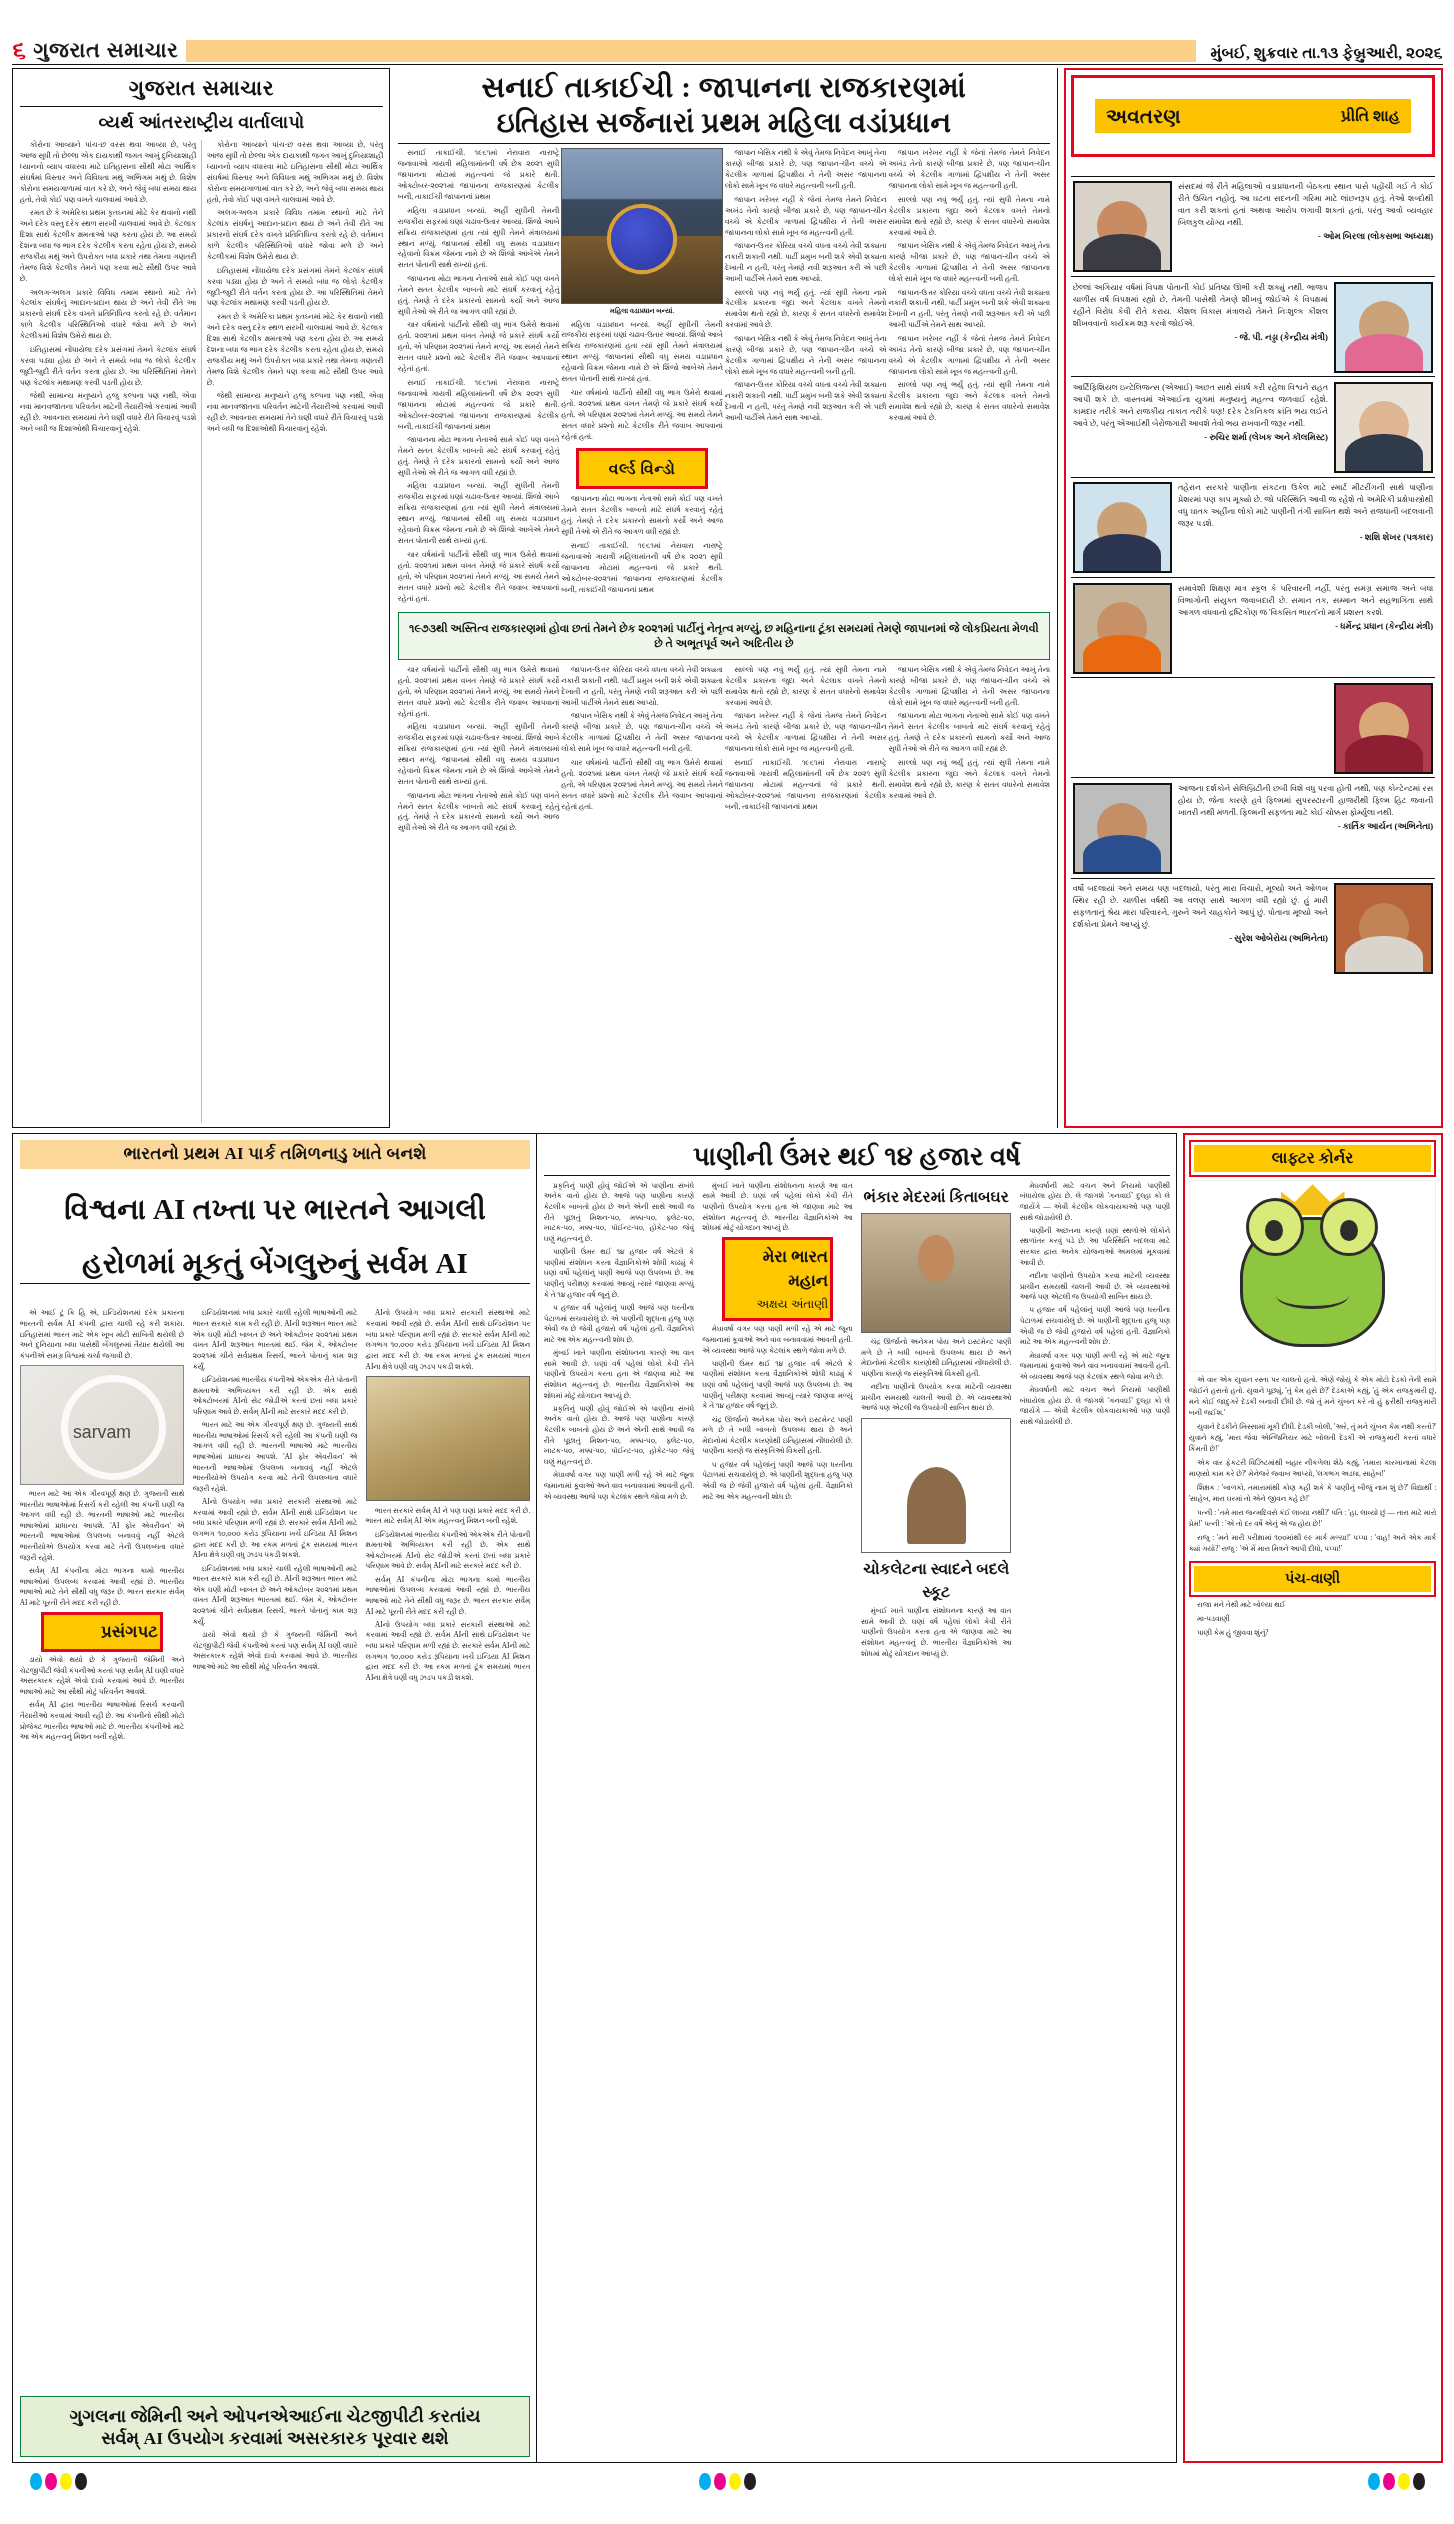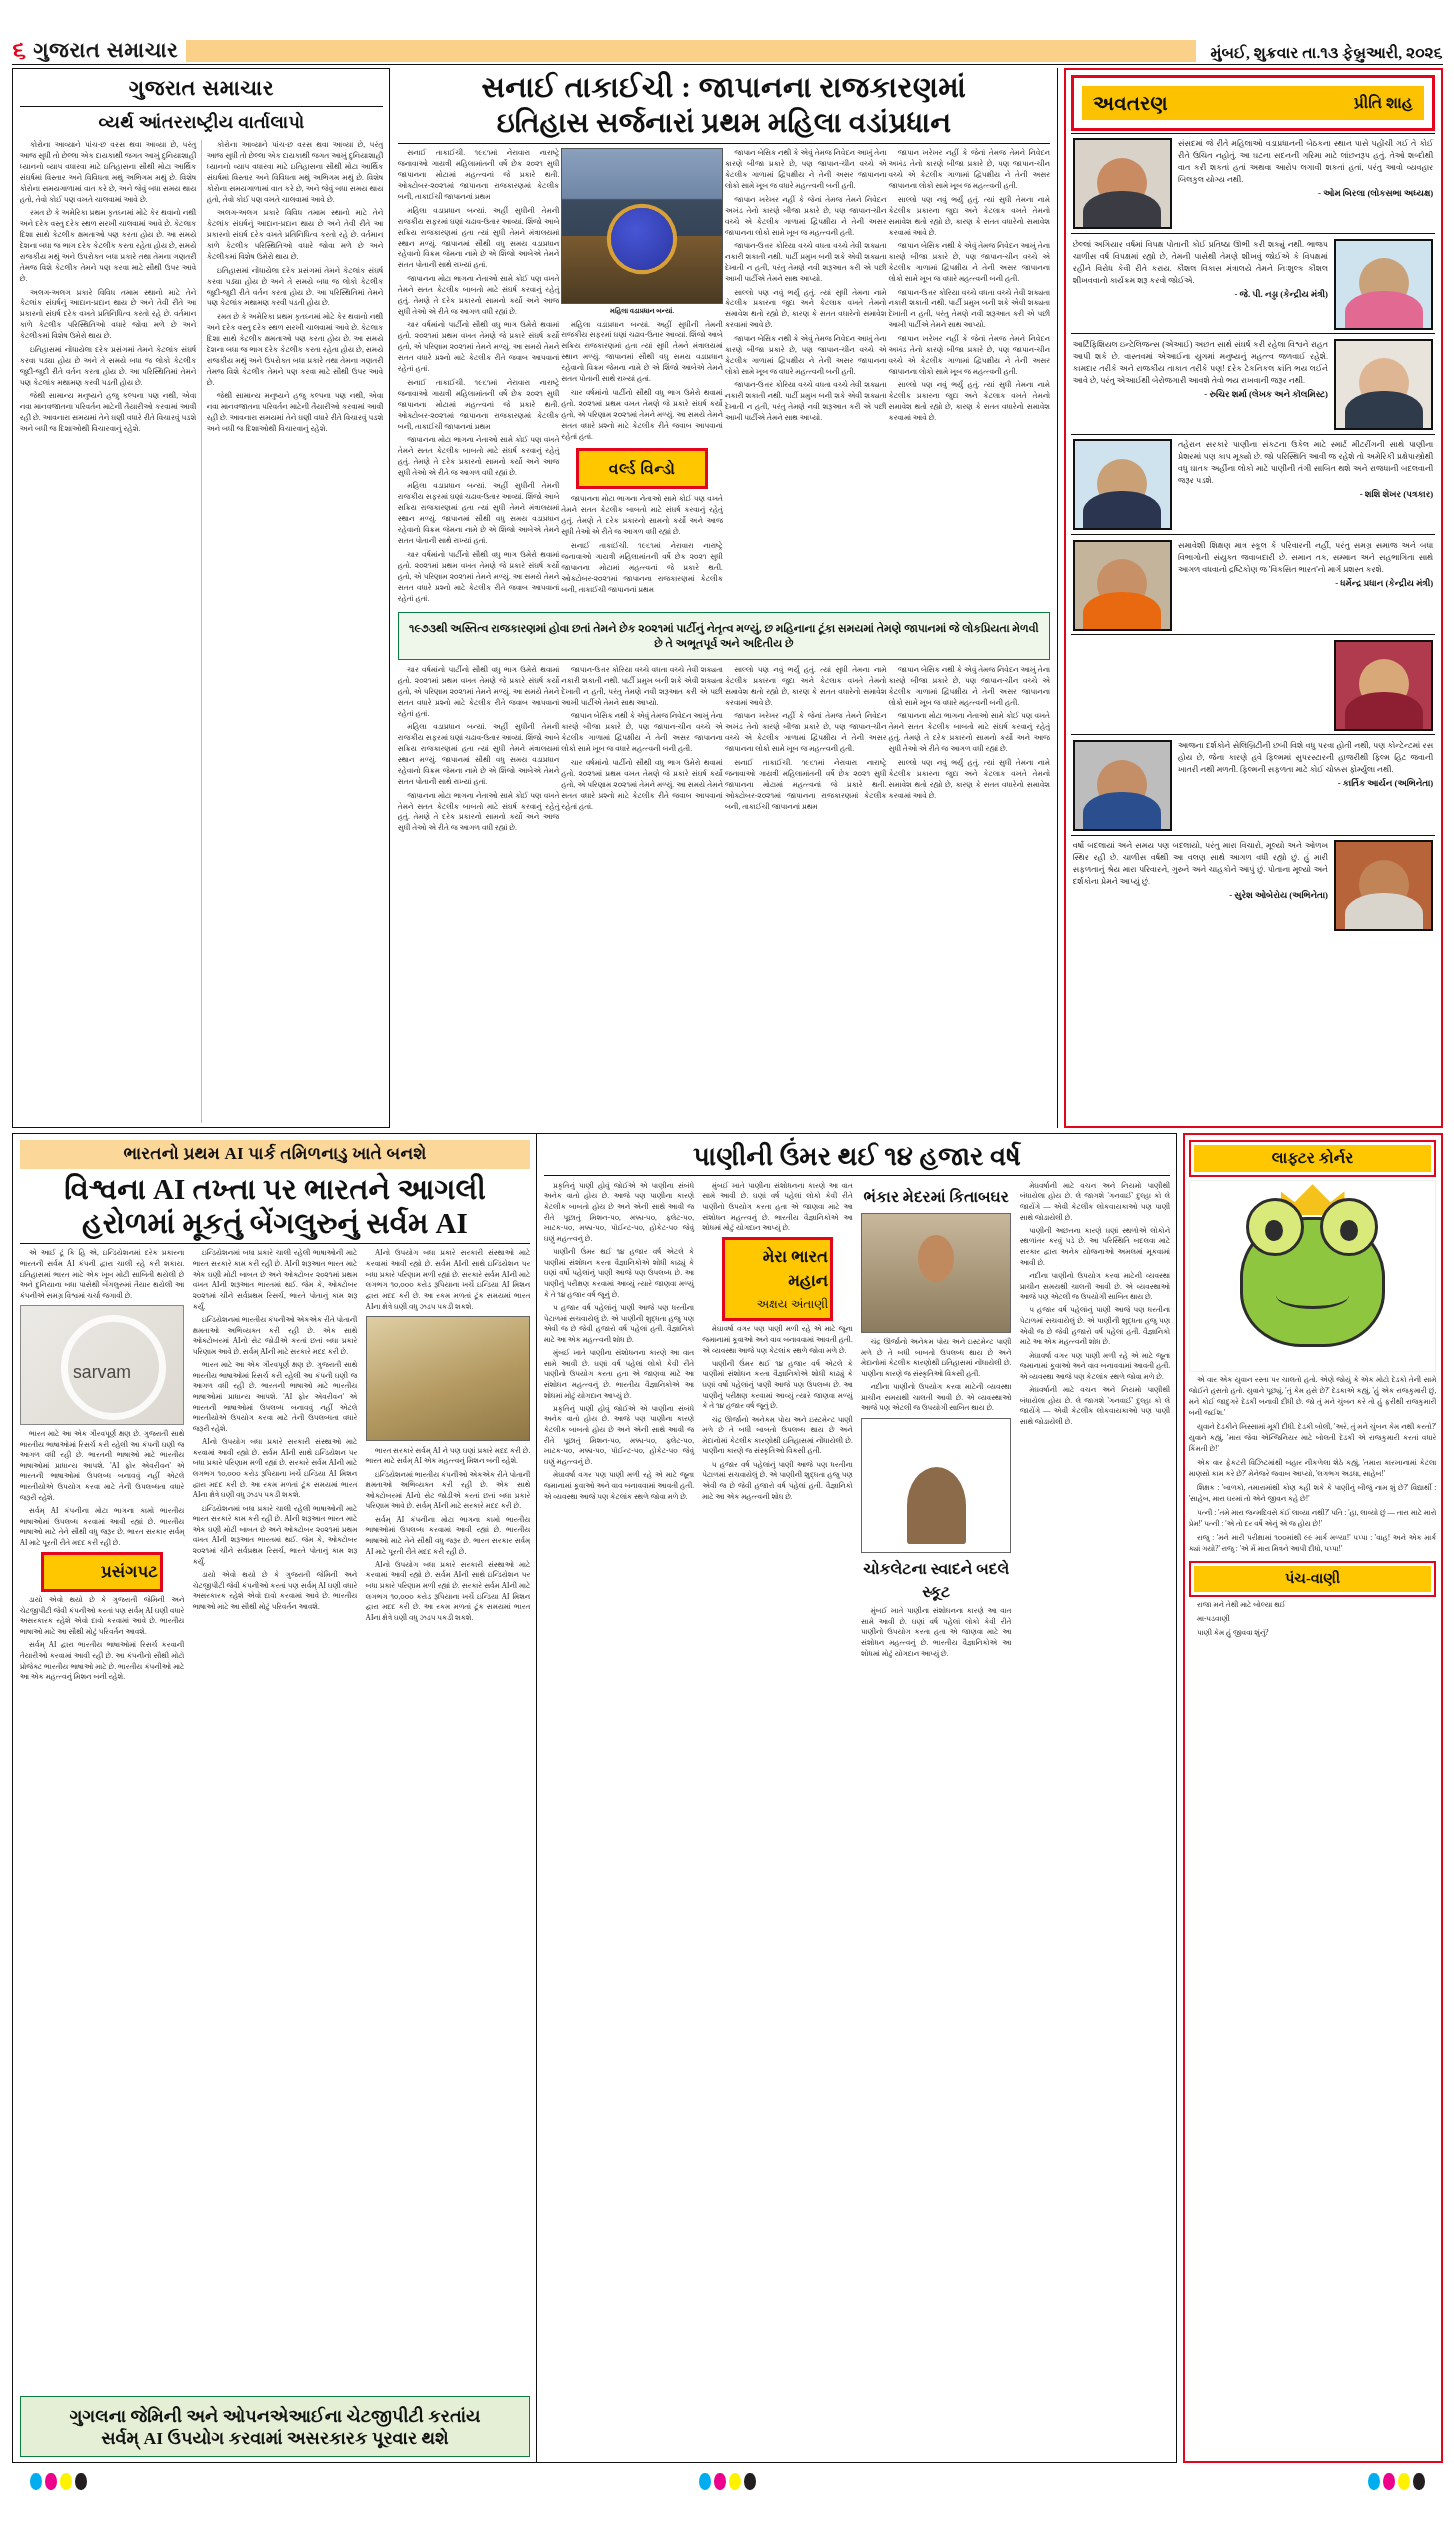--- a/index.html
+++ b/index.html
@@ -46,21 +46,21 @@
   }
   .photo.jp:after{ content:""; position:absolute; left:50%; top:38%; width:62px; height:62px; margin-left:-31px; border-radius:50%; background:radial-gradient(circle at 40% 35%,#4756d6,#2b36a0); box-shadow:0 0 0 4.2px #d8a038;}
   .photo.jp:before{ content:""; position:absolute; left:0; bottom:0; width:100%; height:44%; background:linear-gradient(180deg,#7a5a30,#4a3a22);}
   .cap { font-size:6.8px; text-align:center; padding:1.6px 0 3.6px; font-weight:bold;}
 
   .wwbox { margin:5.2px auto; width:82%; border:3.6px solid #e3051b; background:#ffc700; text-align:center; padding:6.2px 3.1px; font-weight:bold; font-size:15.6px; letter-spacing:0.5px; }
 
   .hlbox { border:1.6px solid #0a7f3f; background:#eef7ea; padding:7.3px 8.3px; margin:5.2px 0; font-size:11px; line-height:1.4; font-weight:bold; text-align:center; }
 
   
-  .av-head { border:3.1px solid #e3051b; padding:8px; margin-bottom:2px; }
+  .av-head { border:3.1px solid #e3051b; padding:21px; margin-bottom:19px; }
   .av-head-in { background:#fcc200; display:flex; justify-content:space-between; align-items:center; padding:5.2px 11.4px; }
   .av-h1 { font-size:20px; font-weight:bold; font-family:"Liberation Sans",sans-serif; }
   .av-h2 { font-size:15.6px; font-weight:bold; }
   .quote { border-top:1.6px solid #111; padding:4.7px 2.1px 3.6px; display:flex; gap:6.2px; font-size:8px; line-height:1.5; text-align:justify; }
   .quote:first-of-type { border-top:none; }
   .quote.rev { flex-direction:row-reverse; }
   .q-txt { flex:1; }
   .q-by { display:block; text-align:right; font-weight:bold; font-size:8.8px; margin-top:1px; }
   .q-pic { width:99px; flex:none; border:2.1px solid #111; height:91px; background:#d8d2c8; position:relative; overflow:hidden;}
   .q-pic i { position:absolute; left:50%; top:20%; width:50px; height:50px; margin-left:-25px; border-radius:50%; }
@@ -70,21 +70,21 @@
   .sk-c i{background:#caa077;} .sk-c u{background:#2c3550;}
   .sk-d i{background:#dfb694;} .sk-d u{background:#2f3a4a;}
   .sk-e i{background:#c79066;} .sk-e u{background:#e8690f;}
   .sk-f i{background:#d9a878;} .sk-f u{background:#8e1f33;}
   .sk-g i{background:#c48e66;} .sk-g u{background:#2b4f8e;}
   .sk-h i{background:#c08457;} .sk-h u{background:#d9d4cc;}
   .q-pic.bg-b{background:#cfe3ef;} .q-pic.bg-c{background:#e8e4dc;} .q-pic.bg-d{background:#c4b49c;} .q-pic.bg-f{background:#b03a4e;} .q-pic.bg-g{background:#bdbdbd;} .q-pic.bg-h{background:#b8643a;}
 
   
   .bot-region { display:flex; gap:0; margin:5.2px 3.1px 0 3.1px; height:1330px; }
-  .botA { width:525px; border:1.6px solid #111; padding:5.2px 6.2px; display:flex; flex-direction:column;}
+  .botA { width:525px; border:1.6px solid #111; padding:5.2px 6.2px; display:flex; flex-direction:column;gap:20px;}
   .botB { flex:1; border:1.6px solid #111; border-left:none; padding:5.2px 6.2px; }
   .botC { width:260px; border:2.6px solid #e3051b; margin-left:5.2px; padding:4.2px; }
 
   .hl-strip { background:#fbd79a; font-size:17px; font-weight:bold; text-align:center; padding:4.7px 2.1px; letter-spacing:0.2px;}
   .big-head { font-size:29px; font-weight:bold; line-height:1.12; text-align:center; padding:4.2px 0 1px; }
   .big-head2{ font-size:29px; font-weight:bold; line-height:1.12; text-align:center; padding-bottom:4.2px; border-bottom:1.6px solid #111;}
   .three { display:flex; gap:8.3px; margin-top:4.2px; flex:1; overflow:hidden;}
   .three > div { flex:1; font-size:7.3px; line-height:1.46; text-align:justify;}
   .three p { margin-bottom:2.6px; text-indent:9.4px; }
 

